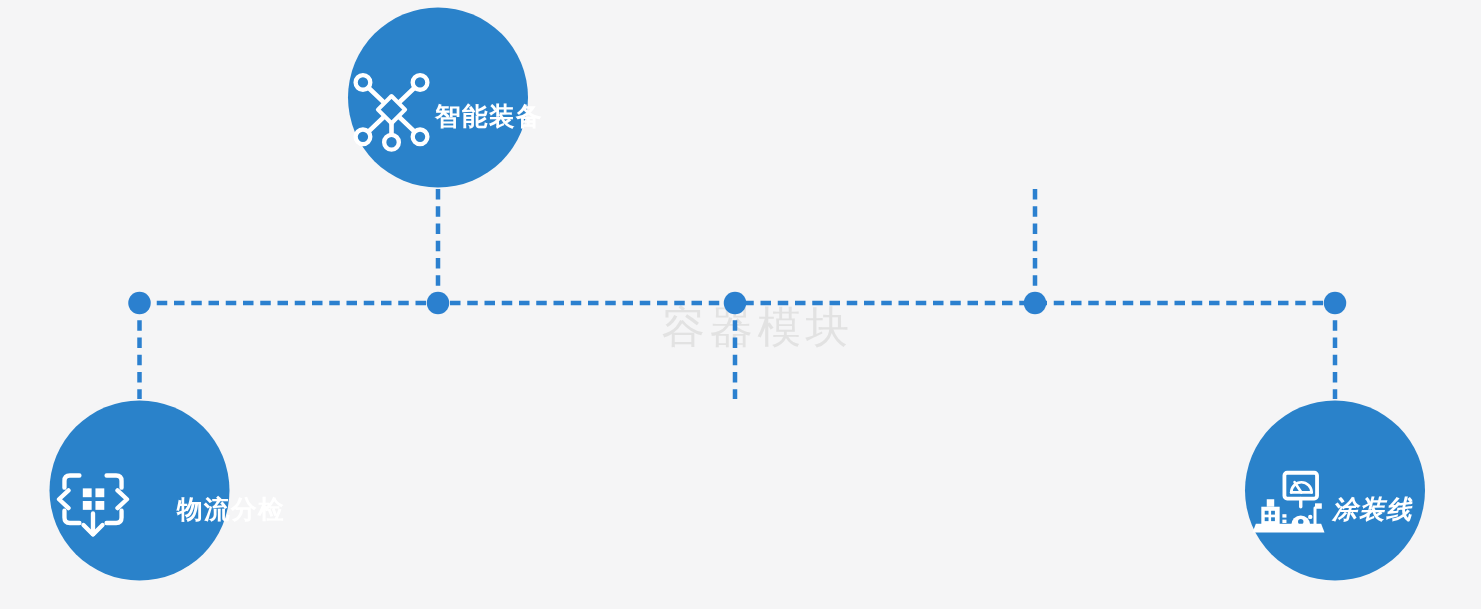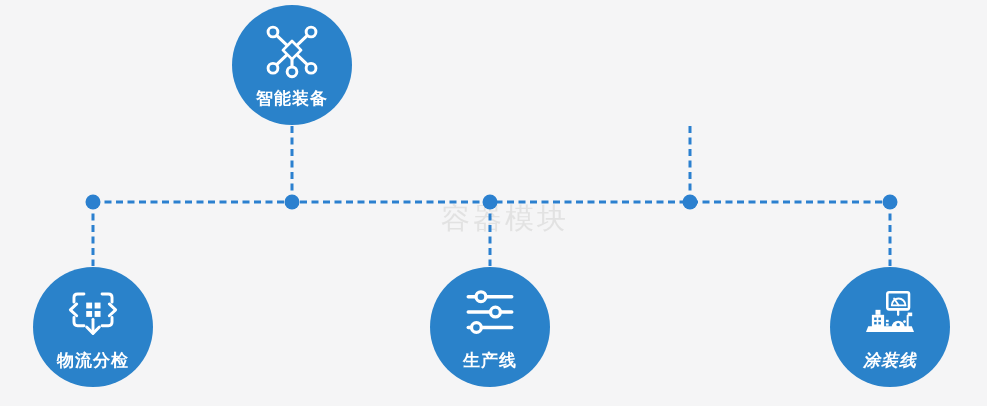--- a/index.html
+++ b/index.html
@@ -20,32 +20,32 @@
     color:var(--watermark);user-select:none;white-space:nowrap;z-index:1;
   }
 
   .connectors{position:absolute;left:0;top:0;width:987px;height:406px;color:var(--connector);z-index:2;}
   .connectors .dash{stroke:currentColor;stroke-width:3;fill:none;stroke-dasharray:7 4.5;}
   .connectors .dot{fill:currentColor;stroke:none;}
 
   .node{
     position:absolute;width:120px;height:120px;border-radius:50%;
     background:var(--circle);z-index:3;cursor:pointer;
-    display:flex;flex-direction:column;align-items:center;
+    display:flex;align-items:center;
     padding-top:17px;
   }
   .node .icon{width:58px;height:58px;display:block;flex:0 0 auto;}
   .node .label{
     margin-top:9px;color:var(--label);font-size:17px;font-weight:bold;
     letter-spacing:1px;white-space:nowrap;line-height:1.2;
   }
 
   .n-smart{left:232px;top:5px;}
   .n-ware{left:630px;top:5px;}
-  .n-logi{left:33px;top:267px;}
+  .n-logi{left:33px;top:267px;gap:27px;}
   .n-prod{left:430px;top:267px;}
   .n-paint{left:830px;top:267px;font-style:italic;}
 
   .icon .st{stroke:#fff;fill:none;stroke-linecap:round;stroke-linejoin:round;}
   .icon .fw{fill:#fff;stroke:none;}
   .icon .fb{fill:var(--circle);stroke:none;}
 </style>
 </head>
 <body>
 
@@ -94,31 +94,20 @@
       <rect class="fw" x="24.5" y="29.8" width="6.5" height="6.5"></rect>
       <rect class="fw" x="33.8" y="29.8" width="6.5" height="6.5"></rect>
       <polyline class="st" stroke-width="3.2" points="14,22 7,28.5 14,35"></polyline>
       <polyline class="st" stroke-width="3.2" points="50,22 57,28.5 50,35"></polyline>
       <line class="st" stroke-width="3.2" x1="32" y1="39" x2="32" y2="54"></line>
       <polyline class="st" stroke-width="3.2" points="25,47.5 32,54.5 39,47.5"></polyline>
     </svg>
     <div class="label">物流分检</div>
   </div>
 
-  <div class="node n-prod">
-    <svg class="icon" viewBox="0 0 64 64">
-      <line class="st" stroke-width="3.8" x1="8" y1="14" x2="56" y2="14"></line>
-      <circle cx="22" cy="14" r="5.4" fill="var(--circle)" stroke="#fff" stroke-width="3.6"></circle>
-      <line class="st" stroke-width="3.8" x1="8" y1="31" x2="56" y2="31"></line>
-      <circle cx="38" cy="31" r="5.4" fill="var(--circle)" stroke="#fff" stroke-width="3.6"></circle>
-      <line class="st" stroke-width="3.8" x1="8" y1="48" x2="56" y2="48"></line>
-      <circle cx="17" cy="48" r="5.4" fill="var(--circle)" stroke="#fff" stroke-width="3.6"></circle>
-    </svg>
-    <div class="label">生产线</div>
-  </div>
 
   <div class="node n-paint">
     <svg class="icon" viewBox="0 0 64 64">
       <rect class="st" stroke-width="2.8" x="29" y="9" width="24" height="19" rx="2"></rect>
       <path class="st" stroke-width="2" d="M34 23.5 A7.5 7.5 0 0 1 49 23.5"></path>
       <line class="st" stroke-width="2" x1="34" y1="23.5" x2="49" y2="23.5"></line>
       <line class="st" stroke-width="2" x1="41.5" y1="23.5" x2="36.5" y2="16"></line>
       <line class="st" stroke-width="2.5" x1="41" y1="28" x2="41" y2="34"></line>
       <path class="fw" d="M34 47.5 A7 7 0 0 1 48 47.5 Z"></path>
       <circle class="fb" cx="41" cy="45" r="2"></circle>

